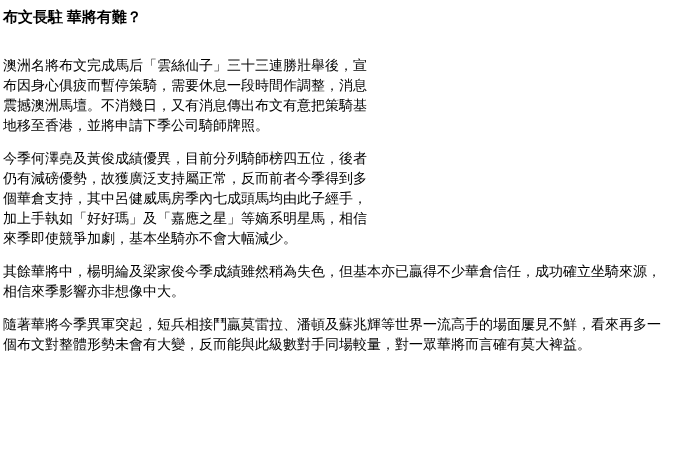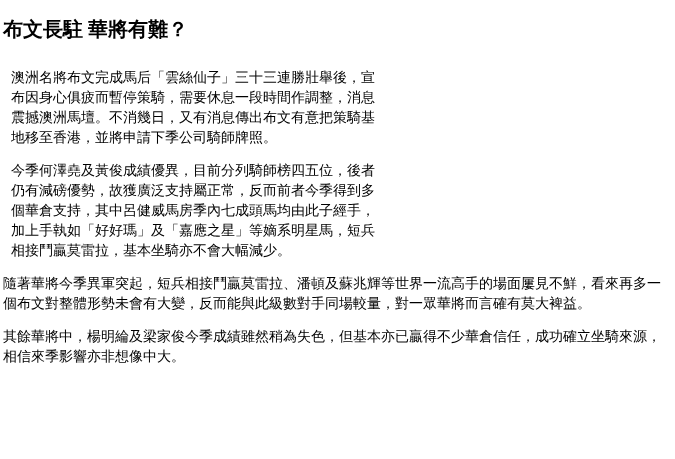--- a/index.html
+++ b/index.html
@@ -12,45 +12,44 @@
     width: 675px;
     height: 459px;
     box-sizing: border-box;
     padding: 8px 4px 0 3px;
     background: #ffffff;
     color: #000000;
     font-family: "Liberation Serif", "DejaVu Serif", serif;
     overflow: hidden;
   }
   .article-title {
-    font-size: 20px;
+    font-size: 15px;
     font-weight: bold;
     line-height: 18px;
-    margin: 12px 0 30px 0;
+    margin: 0 0 30px 0;
   }
   .para {
     font-size: 14px;
     line-height: 20px;
     margin: 0 0 13px 0;
     word-break: break-all;
     overflow-wrap: break-word;
     text-align: left;
   }
   .para.narrow {
     max-width: 372px;
-    margin-left: 8px;
   }
 </style>
 </head>
 <body>
 
 <div class="page">
   <h1 class="article-title">布文長駐 華將有難？</h1>
 
   <p class="para narrow">澳洲名將布文完成馬后「雲絲仙子」三十三連勝壯舉後，宣布因身心俱疲而暫停策騎，需要休息一段時間作調整，消息震撼澳洲馬壇。不消幾日，又有消息傳出布文有意把策騎基地移至香港，並將申請下季公司騎師牌照。</p>
 
 
-  <p class="para narrow">今季何澤堯及黃俊成績優異，目前分列騎師榜四五位，後者仍有減磅優勢，故獲廣泛支持屬正常，反而前者今季得到多個華倉支持，其中呂健威馬房季內七成頭馬均由此子經手，加上手執如「好好瑪」及「嘉應之星」等嫡系明星馬，短兵相接鬥贏莫雷拉，基本坐騎亦不會大幅減少。</p>
+  <p class="para narrow">今季何澤堯及黃俊成績優異，目前分列騎師榜四五位，後者仍有減磅優勢，故獲廣泛支持屬正常，反而前者今季得到多個華倉支持，其中呂健威馬房季內七成頭馬均由此子經手，加上手執如「好好瑪」及「嘉應之星」等嫡系明星馬，相信來季即使競爭加劇，基本坐騎亦不會大幅減少。</p>
+
+  <p class="para">其餘華將中，楊明綸及梁家俊今季成績雖然稍為失色，但基本亦已贏得不少華倉信任，成功確立坐騎來源，相信來季影響亦非想像中大。</p>
 
   <p class="para">隨著華將今季異軍突起，短兵相接鬥贏莫雷拉、潘頓及蘇兆輝等世界一流高手的場面屢見不鮮，看來再多一個布文對整體形勢未會有大變，反而能與此級數對手同場較量，對一眾華將而言確有莫大裨益。</p>
-
-  <p class="para">其餘華將中，楊明綸及梁家俊今季成績雖然稍為失色，但基本亦已贏得不少華倉信任，成功確立坐騎來源，相信來季影響亦非想像中大。</p>
 </div>
 
 </body></html>

